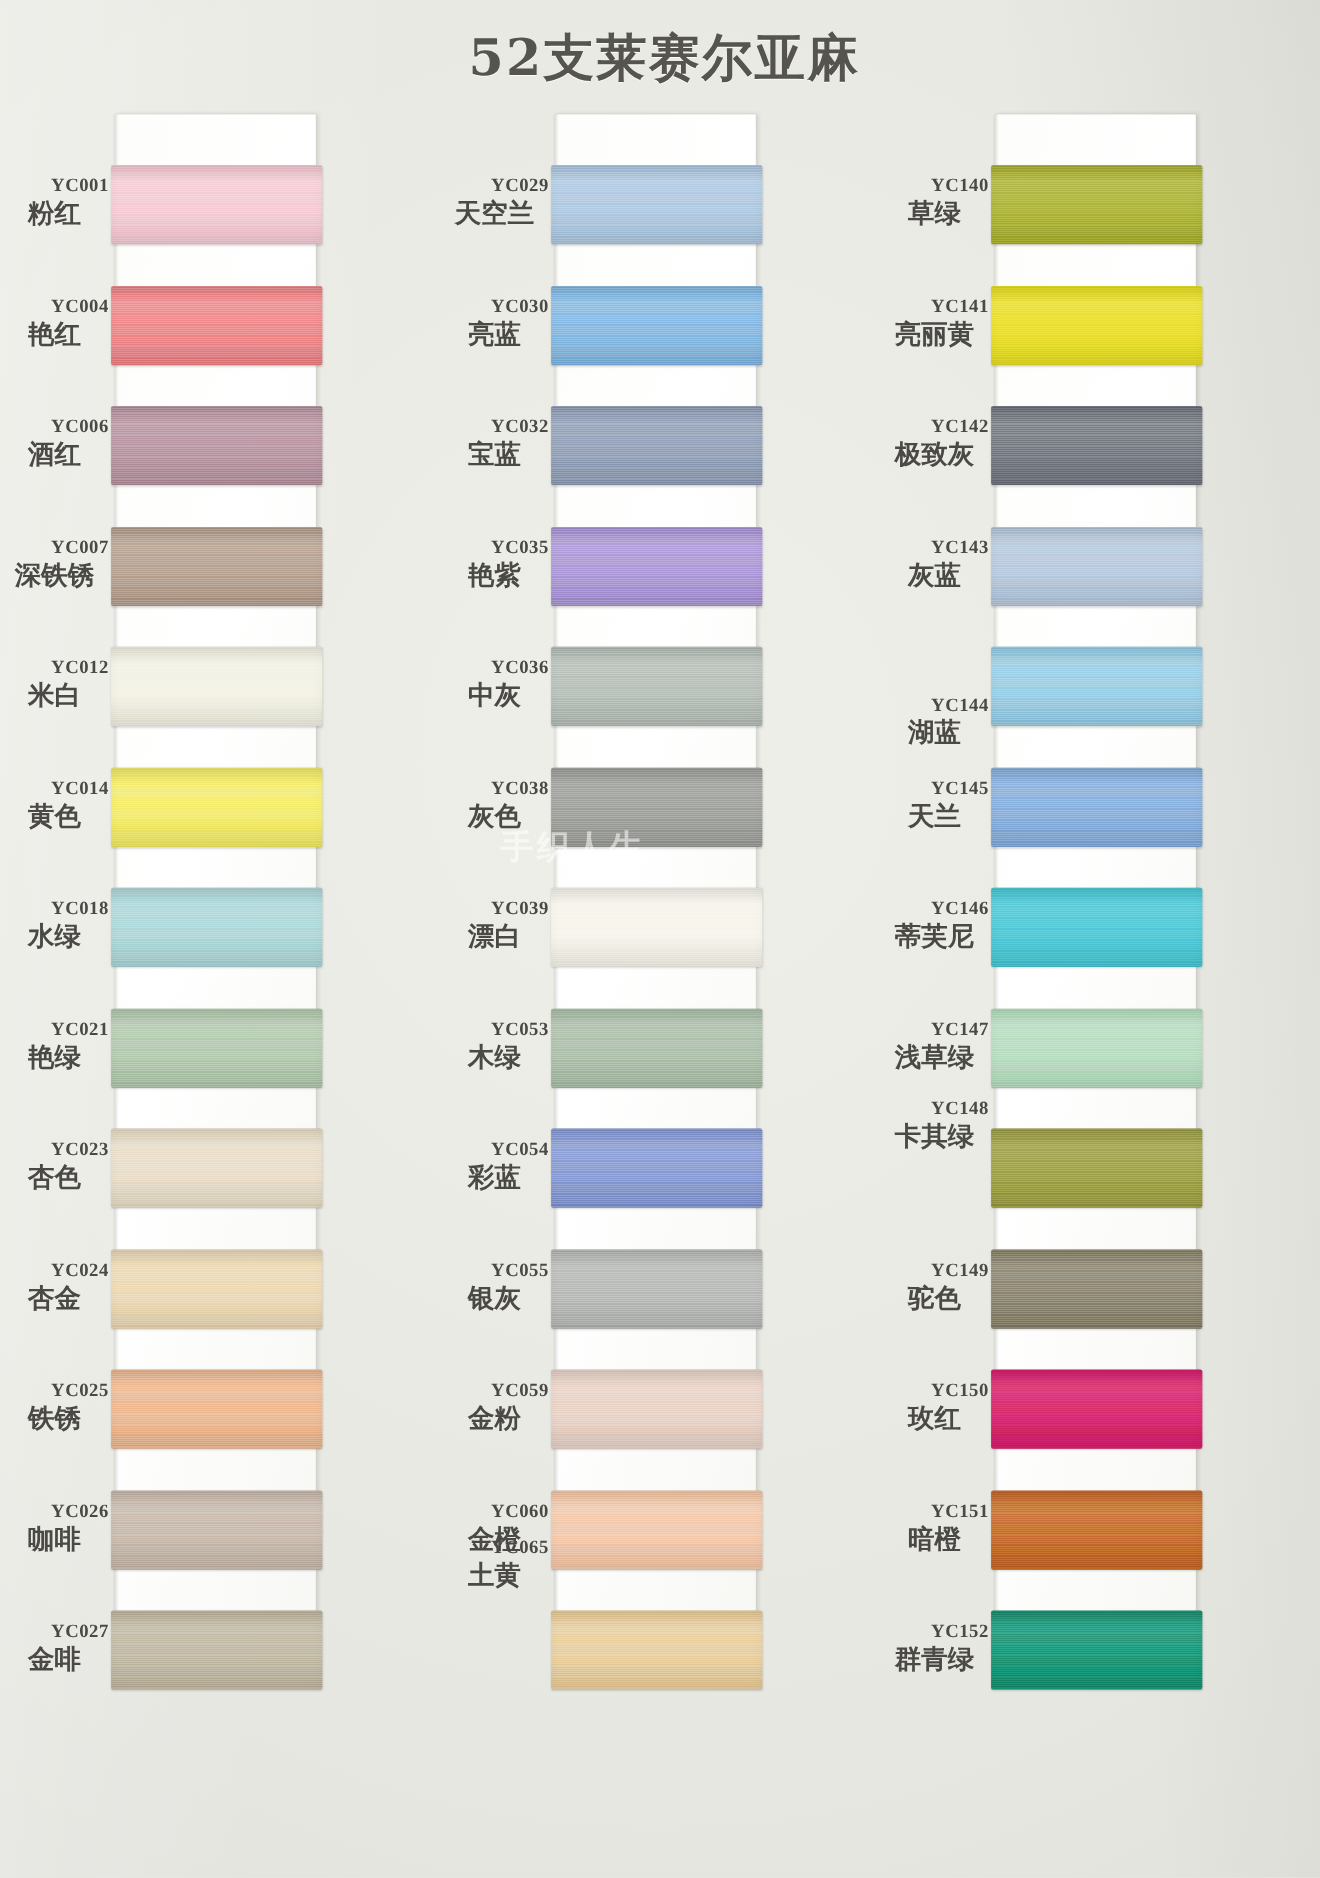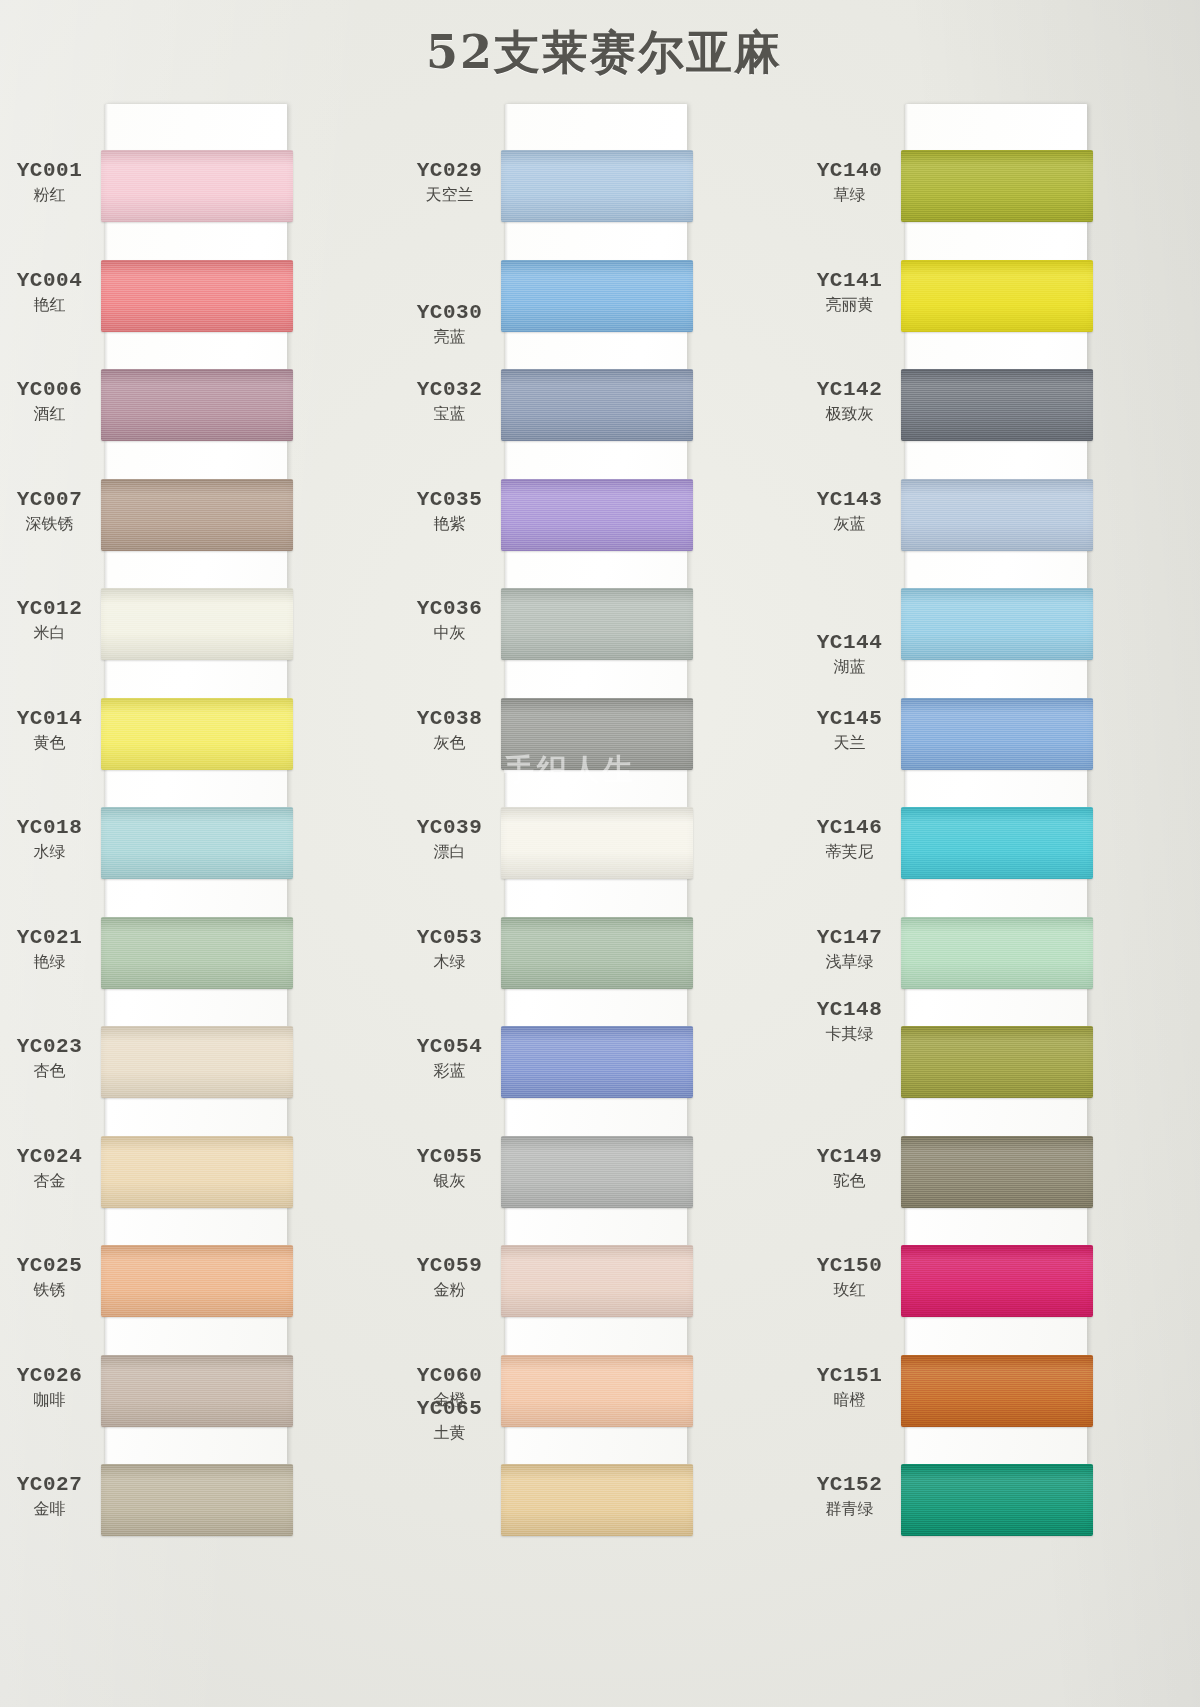--- a/index.html
+++ b/index.html
@@ -121,45 +121,46 @@
   .label{
     position:absolute;
     right:6px;
     width:99px;
     text-align:center;
     color:#4d4c48;
     line-height:1.24;
   }
   .code{
     display:block;
-    font-family:Liberation Mono, monospace;
-    font-size:21px;
+    font-family:Liberation Serif, serif;
+    font-size:17px;
     font-weight:700;
     letter-spacing:.5px;
     color:#4a4945;
+    text-align:right;
   }
   .cname{
     display:block;
     font-family:"DejaVu Sans","Liberation Sans",sans-serif;
-    font-size:16px;
-    font-weight:400;
+    font-size:24px;
+    font-weight:700;
     color:#4a4945;
     margin-top:1px;
   }
   .watermark{
     position:absolute;
     left:455px;top:750px;
     width:230px;height:40px;
     z-index:4;
     font-family:"DejaVu Serif","Liberation Serif",serif;
     font-size:30px;
     font-weight:700;
     color:rgba(255,255,255,.55);
     letter-spacing:3px;
-    text-align:center;
+    text-align:left;
     pointer-events:none;
   }
 </style>
 </head>
 <body>
 
 <div class="board-bg"></div>
 
 <div class="header">
   <h1 class="title">52支莱赛尔亚麻</h1>
@@ -239,21 +240,21 @@
           <div class="swatch" title="金啡" style="top: 1360px; background: rgb(189, 180, 157);"></div>
         </div>
       </div>
     </div>
     <div class="col">
       <div class="labels">
         <div class="label" style="top: 62px;">
           <span class="code">YC029</span>
           <span class="cname">天空兰</span>
         </div>
-        <div class="label" style="top: 171.5px; margin-top: 32px;">
+        <div class="label" style="top: 171.5px;">
           <span class="code">YC030</span>
           <span class="cname">亮蓝</span>
         </div>
         <div class="label" style="top: 281px;">
           <span class="code">YC032</span>
           <span class="cname">宝蓝</span>
         </div>
         <div class="label" style="top: 390.5px;">
           <span class="code">YC035</span>
           <span class="cname">艳紫</span>

